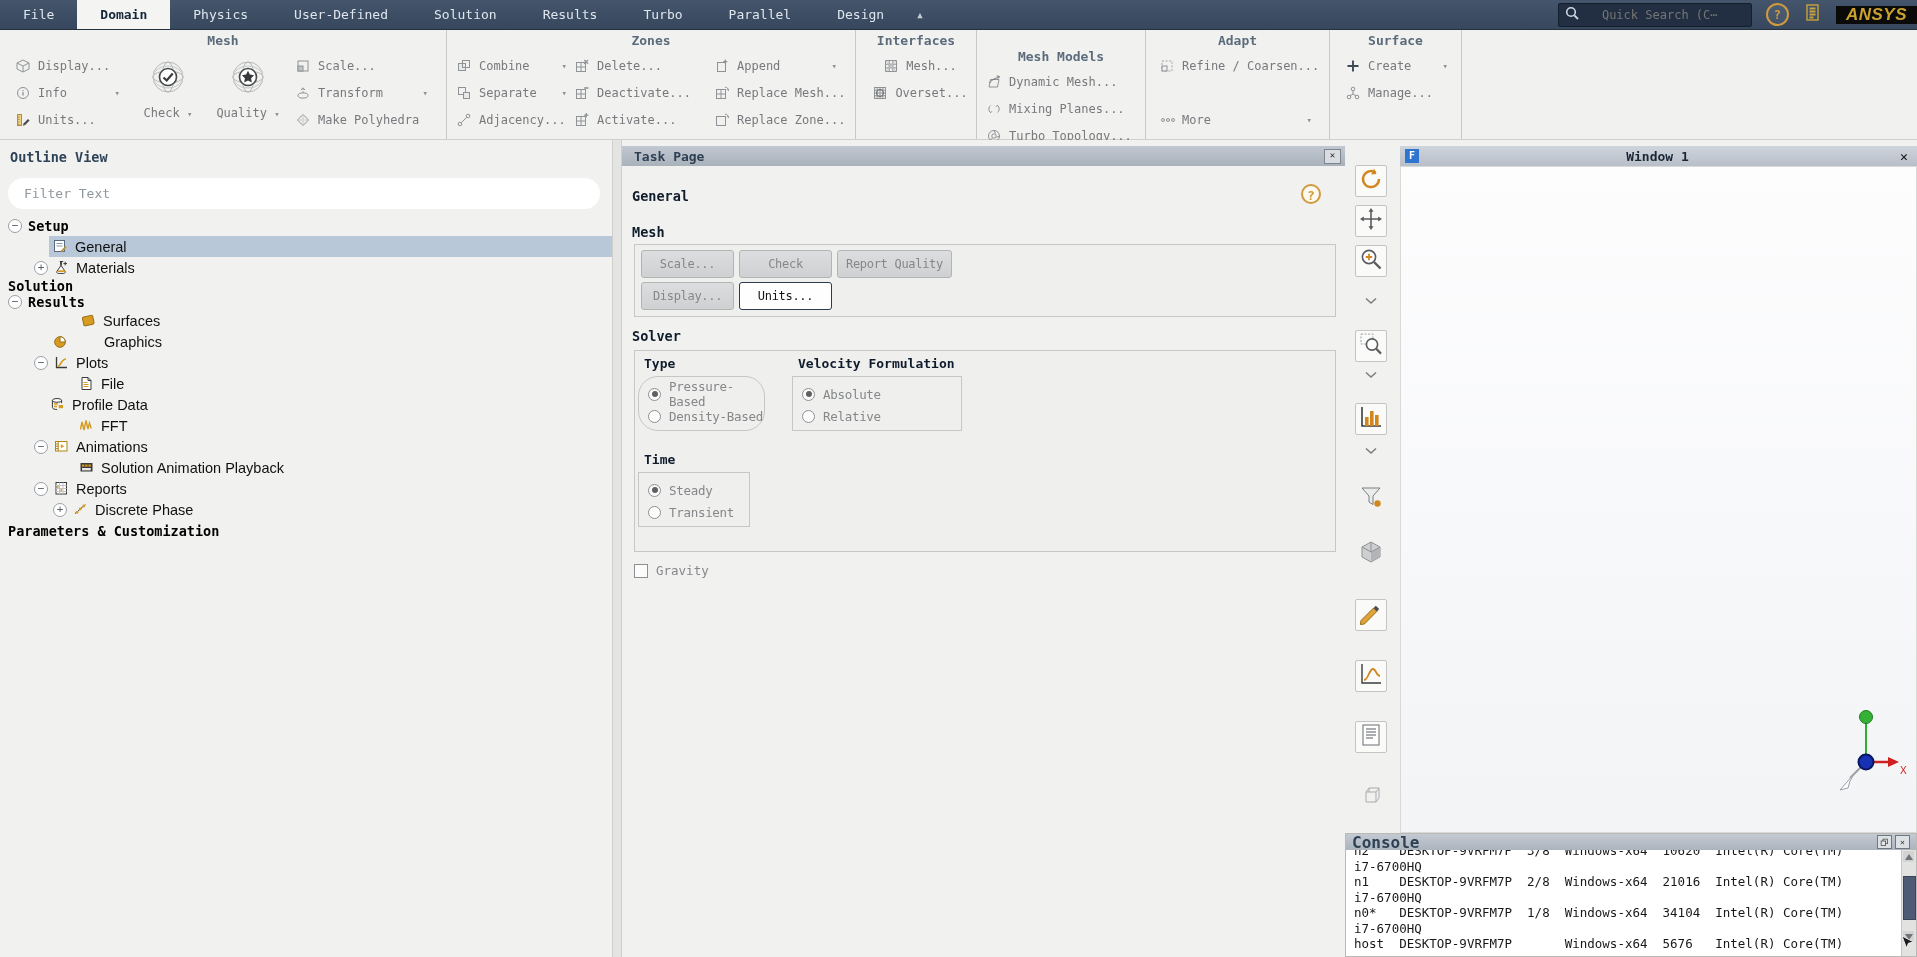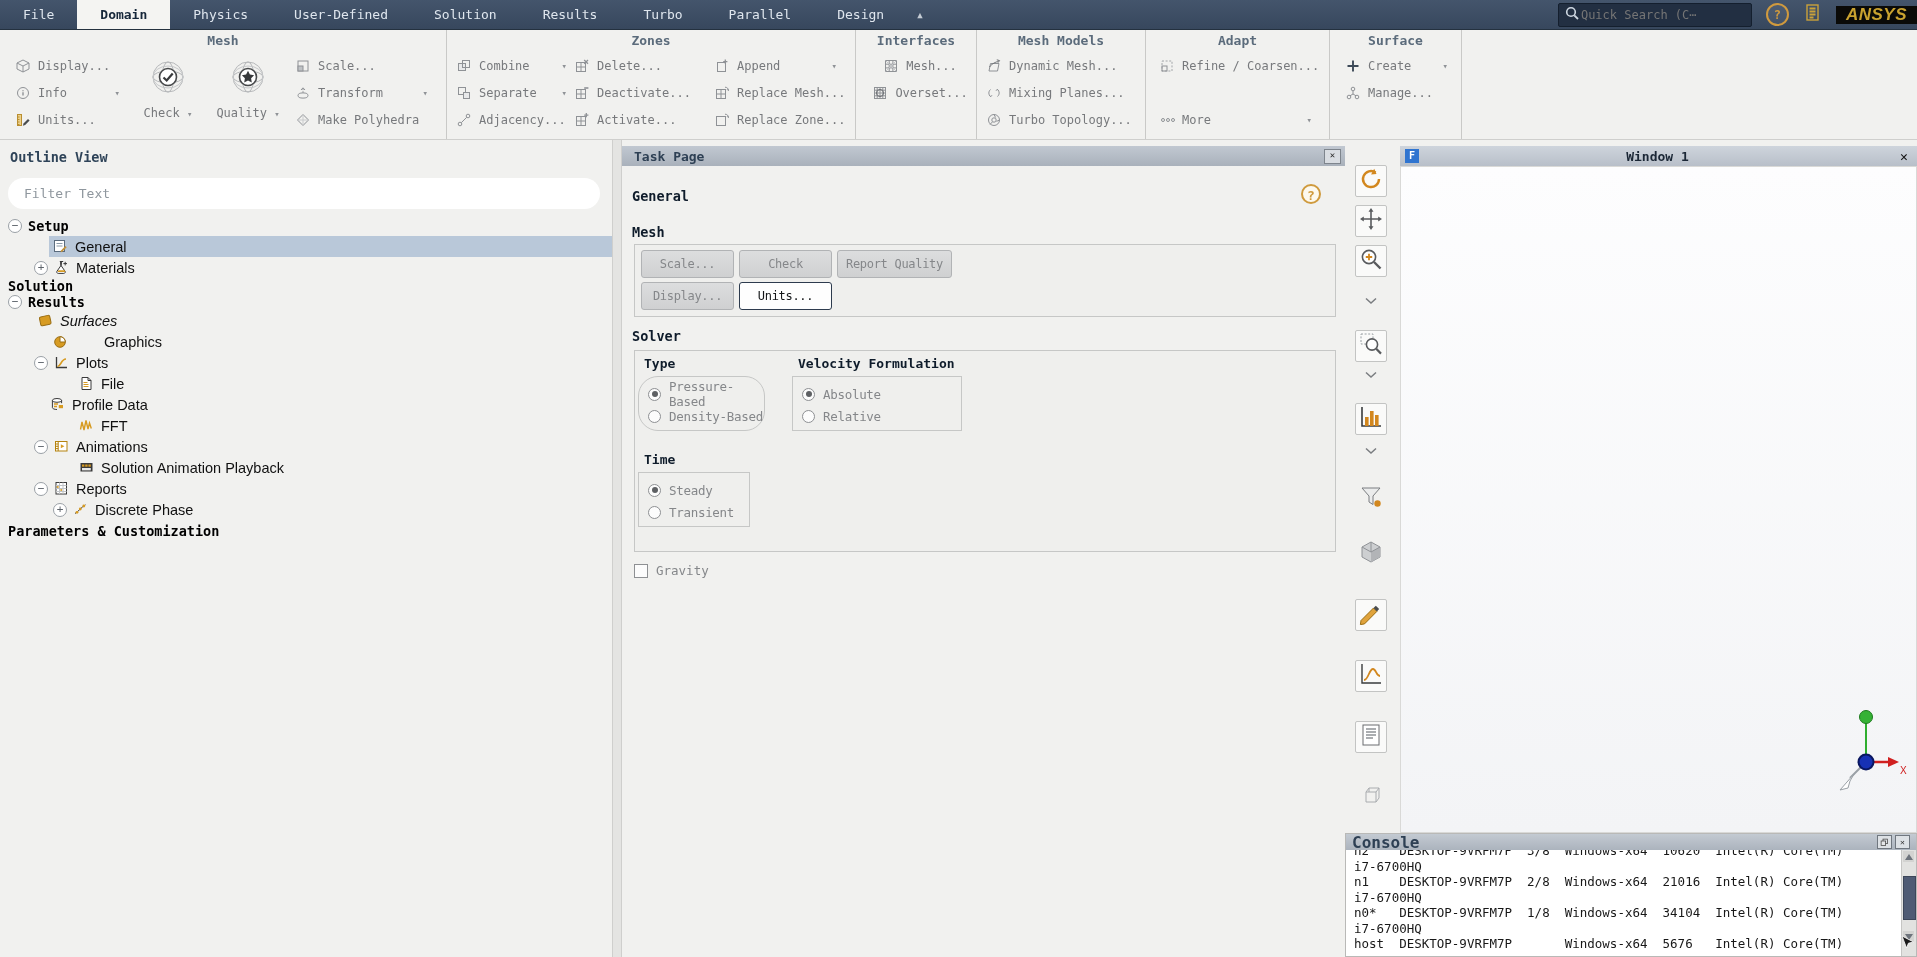--- a/index.html
+++ b/index.html
@@ -7,21 +7,21 @@
        font-family:"DejaVu Sans Mono",monospace;-webkit-font-smoothing:antialiased;}
 
   
   #menubar{position:absolute;left:0;top:0;width:1917px;height:30px;background:linear-gradient(#44556c,#37475d);
            display:flex;align-items:stretch;border-bottom:1px solid #24313f;box-sizing:border-box;}
   .mtab{display:flex;align-items:center;padding:0 23px;color:#dfe6ee;font-size:13px;cursor:default;}
   .mtab.active{background:#f4f4f2;color:#16273a;font-weight:bold;}
   #collapse-arrow{color:#c5ccd4;font-size:9px;display:flex;align-items:center;padding:0 10px;}
   #mb-right{margin-left:auto;display:flex;align-items:center;gap:14px;padding-right:0;}
   #searchbox{width:180px;height:22px;background:#222f42;border:1px solid #141f2e;border-radius:2px;
-             display:flex;align-items:center;gap:0;padding:0 6px;}
+             display:flex;align-items:center;gap:21px;padding:0 6px;}
   #searchbox input{background:transparent;border:none;outline:none;color:#9cabbd;font-size:12px;width:100%;
                    font-family:"DejaVu Sans Mono",monospace;}
   #help-circle{width:19px;height:19px;border:2px solid #d09a3e;border-radius:50%;color:#d09a3e;font-weight:bold;
                font-size:12px;display:flex;align-items:center;justify-content:center;background:rgba(255,255,255,.06);}
   #logo{height:18px;background:#0a0a08;display:flex;align-items:center;padding:0 10px;}
   #logo span{color:#c9a22f;font-family:"Liberation Sans",sans-serif;font-weight:bold;font-style:italic;
              font-size:17px;letter-spacing:.5px;}
 
   
   #ribbon{position:absolute;left:0;top:30px;width:1917px;height:110px;background:#f1f1ef;
@@ -386,21 +386,21 @@
                 <path d="M1.5 4.2h11M1.5 7h11M1.5 9.8h11M4.2 1.5v11M7 1.5v11M9.8 1.5v11" stroke="#8f9296"></path>
                 <circle cx="7" cy="7" r="3.6" fill="none" stroke="#6f7276"></circle>
               </svg>
             </span>
             <span>Overset...</span>
           </div>
         </div>
       </div>
     </div>
     <div class="rib-group" style="width: 169px; padding-left: 10px;">
-      <div class="rib-title" style="margin-left: -10px;">Mesh Models</div>
+      <div class="rib-title" style="margin-left: -10px; margin-top: 16px;">Mesh Models</div>
       <div class="rib-cols">
         <div class="rib-col" style="width: 155px;">
           <div class="rib-item">
             <span class="ric">
               <svg width="14" height="14" viewBox="0 0 14 14">
                 <path d="M3.5 4.5 12 4.5 10.5 12 2 12Z" fill="none" stroke="#8f9296"></path>
                 <path d="M2.5 8c3-4 6-4.5 9-6" fill="none" stroke="#6f7276"></path>
                 <path d="M9.8 0.8 12.6 1.6 10.8 3.8" fill="none" stroke="#6f7276"></path>
               </svg>
             </span>
@@ -512,21 +512,21 @@
           </svg></span>
         <span class="tlabel">Materials</span>
       </div>
       <div class="trow bold tight" style="padding-left: 8px;">
         <span class="tlabel">Solution</span>
       </div>
       <div class="trow bold tight" style="padding-left: 8px;">
         <span class="exp">−</span>
         <span class="tlabel">Results</span>
       </div>
-      <div class="trow" style="padding-left: 38px; font-style: italic;">
+      <div class="trow" style="padding-left: 81px;">
         <span class="ticon"><svg width="15" height="15" viewBox="0 0 15 15">
             <rect x="2" y="3" width="10.5" height="9" rx="1.5" fill="#d79b22" stroke="#9a6e14" transform="rotate(-12 7.5 7.5)"></rect>
           </svg></span>
         <span class="tlabel">Surfaces</span>
       </div>
       <div class="trow" style="padding-left: 53px; gap: 29px;">
         <span class="ticon"><svg width="15" height="15" viewBox="0 0 15 15">
             <circle cx="7" cy="8" r="5.3" fill="#d79b22" stroke="#9a6e14"></circle>
             <path d="M7 8V2.7A5.3 5.3 0 0 1 12.3 8Z" fill="#fff" stroke="#9a6e14"></path>
           </svg></span>

